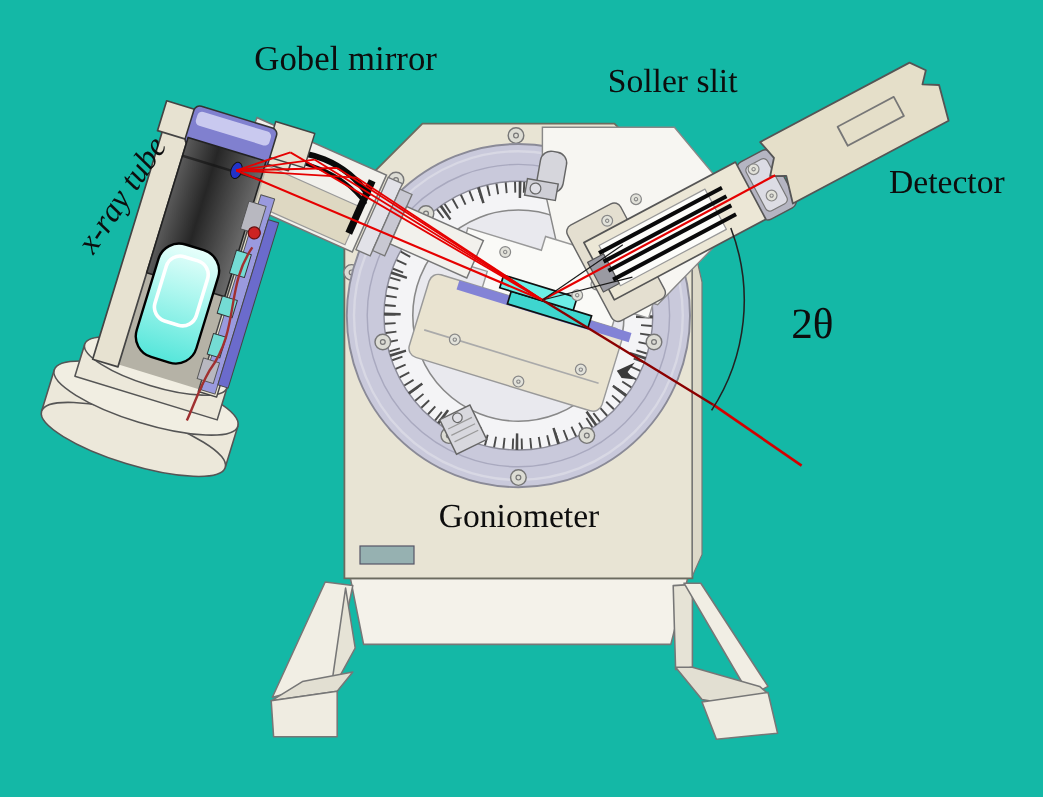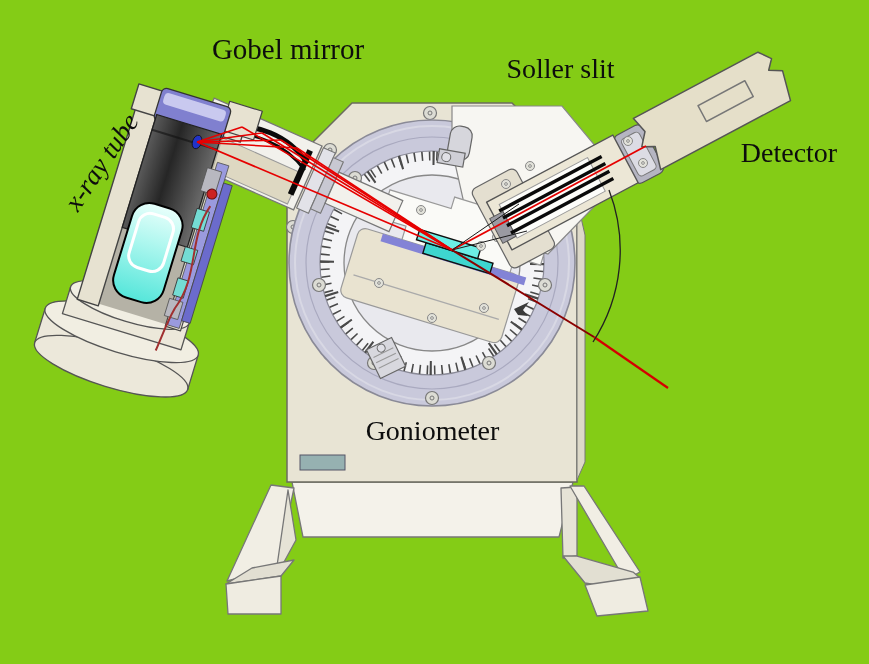--- a/index.html
+++ b/index.html
@@ -1,16 +1,16 @@
 <!DOCTYPE html>
 <html><head>
 <meta charset="utf-8">
 <style>
   html,body{margin:0;padding:0;background:#fff;}
-  .stage{position:relative;width:869px;height:664px;background:#84cc16;overflow:hidden;
+  .stage{position:relative;width:869px;height:664px;background:#14b8a6;overflow:hidden;
          font-family:"Liberation Serif", serif;}
   .stage svg{position:absolute;left:0;top:0;}
   .lbl{position:absolute;color:#0d0d0d;text-align:center;line-height:1.05;
        font-family:"Liberation Serif", serif; user-select:none;}
   .lbl-gobel{left:188px;top:34px;width:200px;font-size:29px;}
   .lbl-xray{left:14px;top:148px;width:175px;font-size:27px;font-style:italic;
             transform:rotate(-56deg);}
   .lbl-soller{left:488px;top:54px;width:145px;font-size:28px;}
   .lbl-detector{left:724px;top:138px;width:130px;font-size:28px;}
   .lbl-gonio{left:350px;top:416px;width:165px;font-size:28px;}
@@ -195,13 +195,14 @@
   <line x1="452" y1="250" x2="594" y2="337" stroke="#8b0000" stroke-width="2"></line>
   <line x1="594" y1="337" x2="668" y2="388" stroke="#d40000" stroke-width="2.2"></line>
   <path d="M 609,190 A 168 168 0 0 1 593,342" fill="none" stroke="#222" stroke-width="1.3"></path>
 </svg>
 
   <div class="lbl lbl-gobel">Gobel mirror</div>
   <div class="lbl lbl-xray">x-ray tube</div>
   <div class="lbl lbl-soller">Soller slit</div>
   <div class="lbl lbl-gonio">Goniometer</div>
   <div class="lbl lbl-detector">Detector</div>
+  <div class="lbl lbl-2theta">2θ</div>
 </div>
 
 </body></html>

